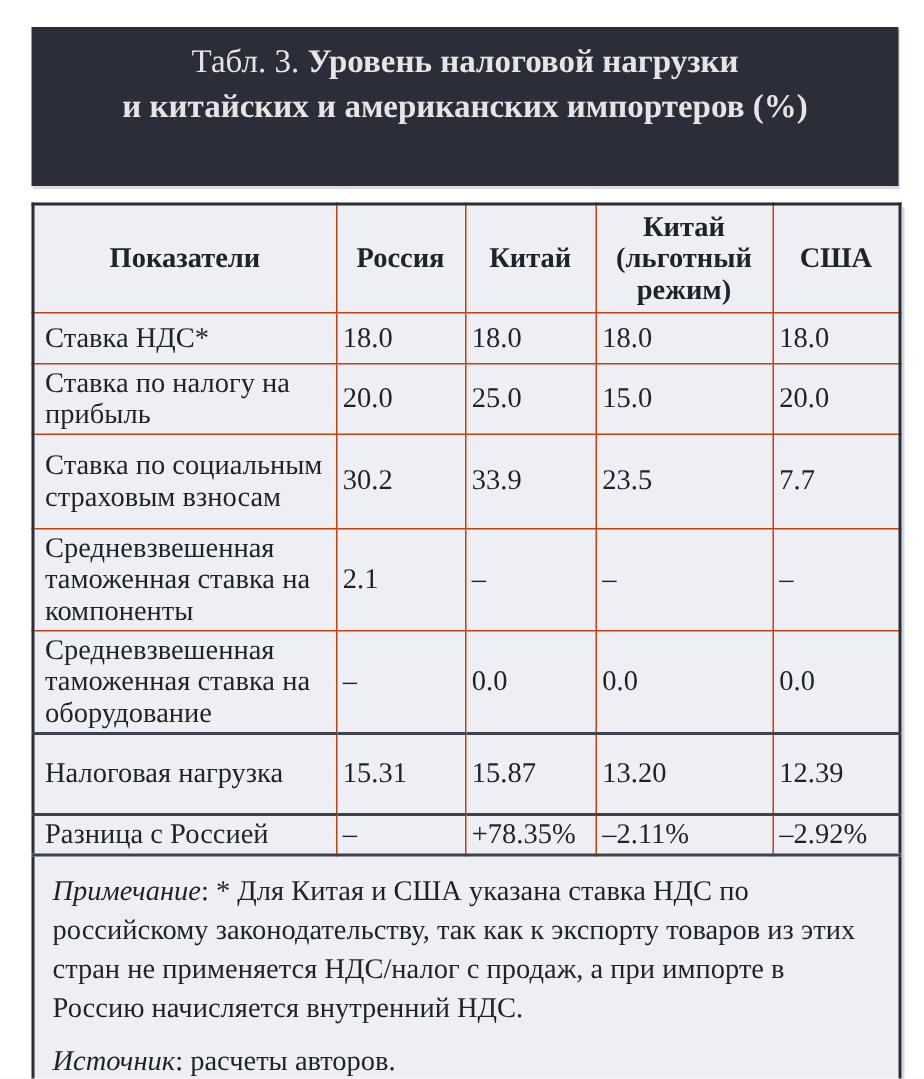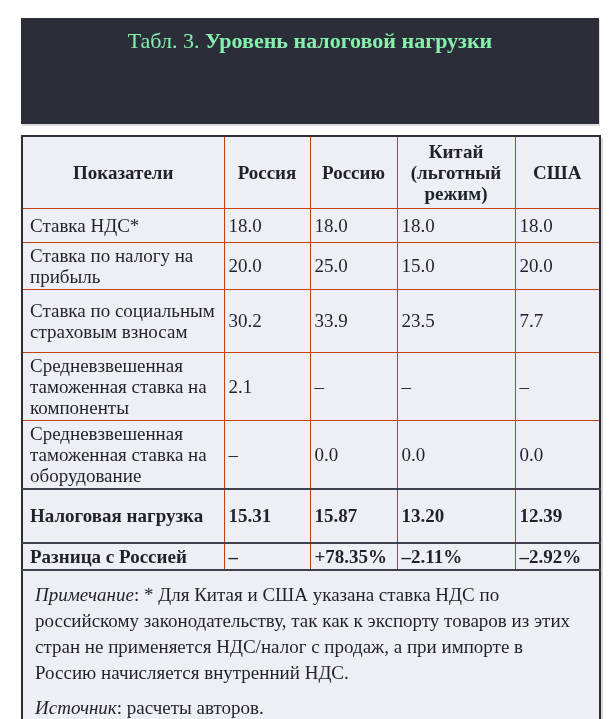--- a/index.html
+++ b/index.html
@@ -9,21 +9,21 @@
     font-family: "Liberation Serif", "DejaVu Serif", serif;
     color: #1d222b;
     -webkit-font-smoothing: antialiased;
   }
   .page { position: relative; width: 616px; height: 719px; overflow: hidden; }
 
   
   .title-band {
     position: absolute; left: 21px; top: 18px; width: 578px; height: 106px;
     background: #2b2e38;
-    color: #86efac;
+    color: #e5e5e5;
     text-align: center;
     font-size: 22px; line-height: 30px;
     padding-top: 8px;
     box-sizing: border-box;
     box-shadow: 1px 2px 0 rgba(150,155,165,0.35);
   }
   .title-band .t-reg { font-weight: 400; }
   .title-band .t-bold { font-weight: 700; }
 
   
@@ -48,56 +48,57 @@
   }
   table.tax td.label-cell { text-align: left; padding-left: 7px; padding-right: 4px; }
   table.tax td.value-cell { text-align: left; }
   tr.r1 td { height: 34px; }
   tr.r2 td { height: 47px; }
   tr.r3 td { height: 63px; }
   tr.r4 td { height: 65px; }
   tr.r5 td { height: 65px; }
   tr.r6 td { height: 54px; }
   tr.r7 td { height: 18px; }
-  tr.bold-row td { font-weight: 700; margin-left: 22px; }
+  tr.bold-row td { font-weight: 400; margin-left: 22px; }
   tr.bold-row td, tr.r6 td { border-top: 2px solid #3d424c; }
   tfoot td.footnote-cell {
     height: 134px;
     vertical-align: top;
     text-align: left;
     padding: 11px 12px 8px 12px;
     font-size: 19px; line-height: 26px;
     border-top: 2px solid #3d424c;
   }
   .footnote-cell p { margin: 0; }
   .footnote-cell p + p { margin-top: 9px; }
   .lbl-italic { font-style: italic; }
 </style>
 </head>
 <body>
 
 <div class="page">
 
   <div class="title-band">
     <div><span class="t-reg">Табл. 3.</span> <span class="t-bold">Уровень налоговой нагрузки</span></div>
+    <div class="t-bold">и китайских и американских импортеров (%)</div>
   </div>
 
   <table class="tax">
     <colgroup>
       <col style="width:202px">
         <col style="width:86px">
         <col style="width:87px">
         <col style="width:118px">
         <col style="width:85px">
     </colgroup>
     <thead>
       <tr>
         <th>Показатели</th>
         <th>Россия</th>
-        <th>Россию</th>
+        <th>Китай</th>
         <th>Китай (льготный режим)</th>
         <th>США</th>
       </tr>
     </thead>
     <tbody>
       <tr class="r1">
         <td class="label-cell">Ставка НДС*</td>
         <td class="value-cell">18.0</td>
         <td class="value-cell">18.0</td>
         <td class="value-cell">18.0</td>

